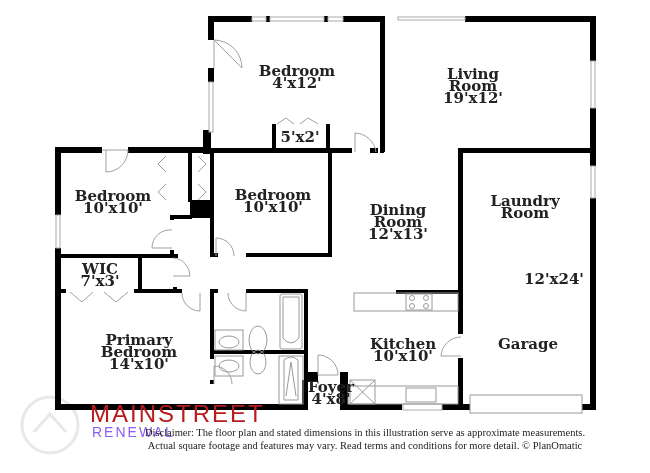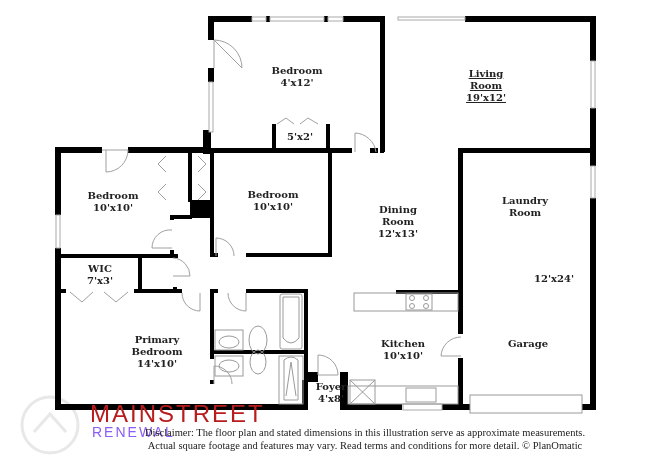--- a/index.html
+++ b/index.html
@@ -1,18 +1,18 @@
 <!DOCTYPE html>
 <html><head>
   <meta charset="utf-8">
   <style>
     html, body { margin: 0; padding: 0; background: #ffffff; }
     body { width: 650px; height: 473px; position: relative; overflow: hidden; font-family: "DejaVu Serif", serif; }
     #plan { position: absolute; left: 0; top: 0; width: 650px; height: 473px; }
-    .room-label { position: absolute; text-align: center; font-family: "DejaVu Serif", serif; font-weight: bold; font-size: 10px; line-height: 12px; color: #222; white-space: nowrap; transform: translateX(-50%); }
+    .room-label { position: absolute; text-align: center; font-family: "DejaVu Serif", serif; font-weight: bold; font-size: 15px; line-height: 12px; color: #222; white-space: nowrap; transform: translateX(-50%); }
     .room-label .dim { display: block; }
     .disclaimer { position: absolute; left: 0; width: 650px; text-align: center; font-family: "Liberation Serif", serif; font-size: 10.5px; line-height: 13px; color: #222; }
     .watermark { position: absolute; left: 90px; top: 400px; font-family: "Liberation Sans", sans-serif; font-size: 24px; letter-spacing: 2px; color: #b91c1c; font-weight: normal; }
     .watermark-sub { position: absolute; left: 92px; top: 424px; font-family: "Liberation Sans", sans-serif; font-size: 14px; letter-spacing: 2px; color: #8b5cf6; }
   </style>
 </head>
 <body>
 
 <svg id="plan" viewBox="0 0 650 473" xmlns="http://www.w3.org/2000/svg">
 
@@ -154,21 +154,21 @@
   </g>
 </svg>
 
 <div class="room-label" style="left:297px; top:65px;">
   <span>Bedroom</span>
   <span class="dim">4'x12'</span>
 </div>
 <div class="room-label" style="left:300px; top:131px;">
   <span class="dim">5'x2'</span>
 </div>
-<div class="room-label" style="left:486px; top:68px;text-decoration:underline;">
+<div class="room-label" style="left:473px; top:68px;">
   <span class="dim">Living</span>
   <span class="dim">Room</span>
   <span class="dim">19'x12'</span>
 </div>
 <div class="room-label" style="left:113px; top:190px;">
   <span class="dim">Bedroom</span>
   <span class="dim">10'x10'</span>
 </div>
 <div class="room-label" style="left:273px; top:189px;">
   <span class="dim">Bedroom</span>
@@ -183,21 +183,21 @@
   <span class="dim">Laundry</span>
   <span class="dim">Room</span>
 </div>
 <div class="room-label" style="left:554px; top:273px;">
   <span class="dim">12'x24'</span>
 </div>
 <div class="room-label" style="left:100px; top:263px;">
   <span class="dim">WIC</span>
   <span class="dim">7'x3'</span>
 </div>
-<div class="room-label" style="left:139px; top:334px;margin-left:18px;">
+<div class="room-label" style="left:139px; top:334px;">
   <span class="dim">Primary</span>
   <span class="dim">Bedroom</span>
   <span class="dim">14'x10'</span>
 </div>
 <div class="room-label" style="left:331px; top:334px;margin-top:47px;">
   <span class="dim">Foyer</span>
   <span class="dim">4'x8'</span>
 </div>
 <div class="room-label" style="left:403px; top:338px;">
   <span class="dim">Kitchen</span>

